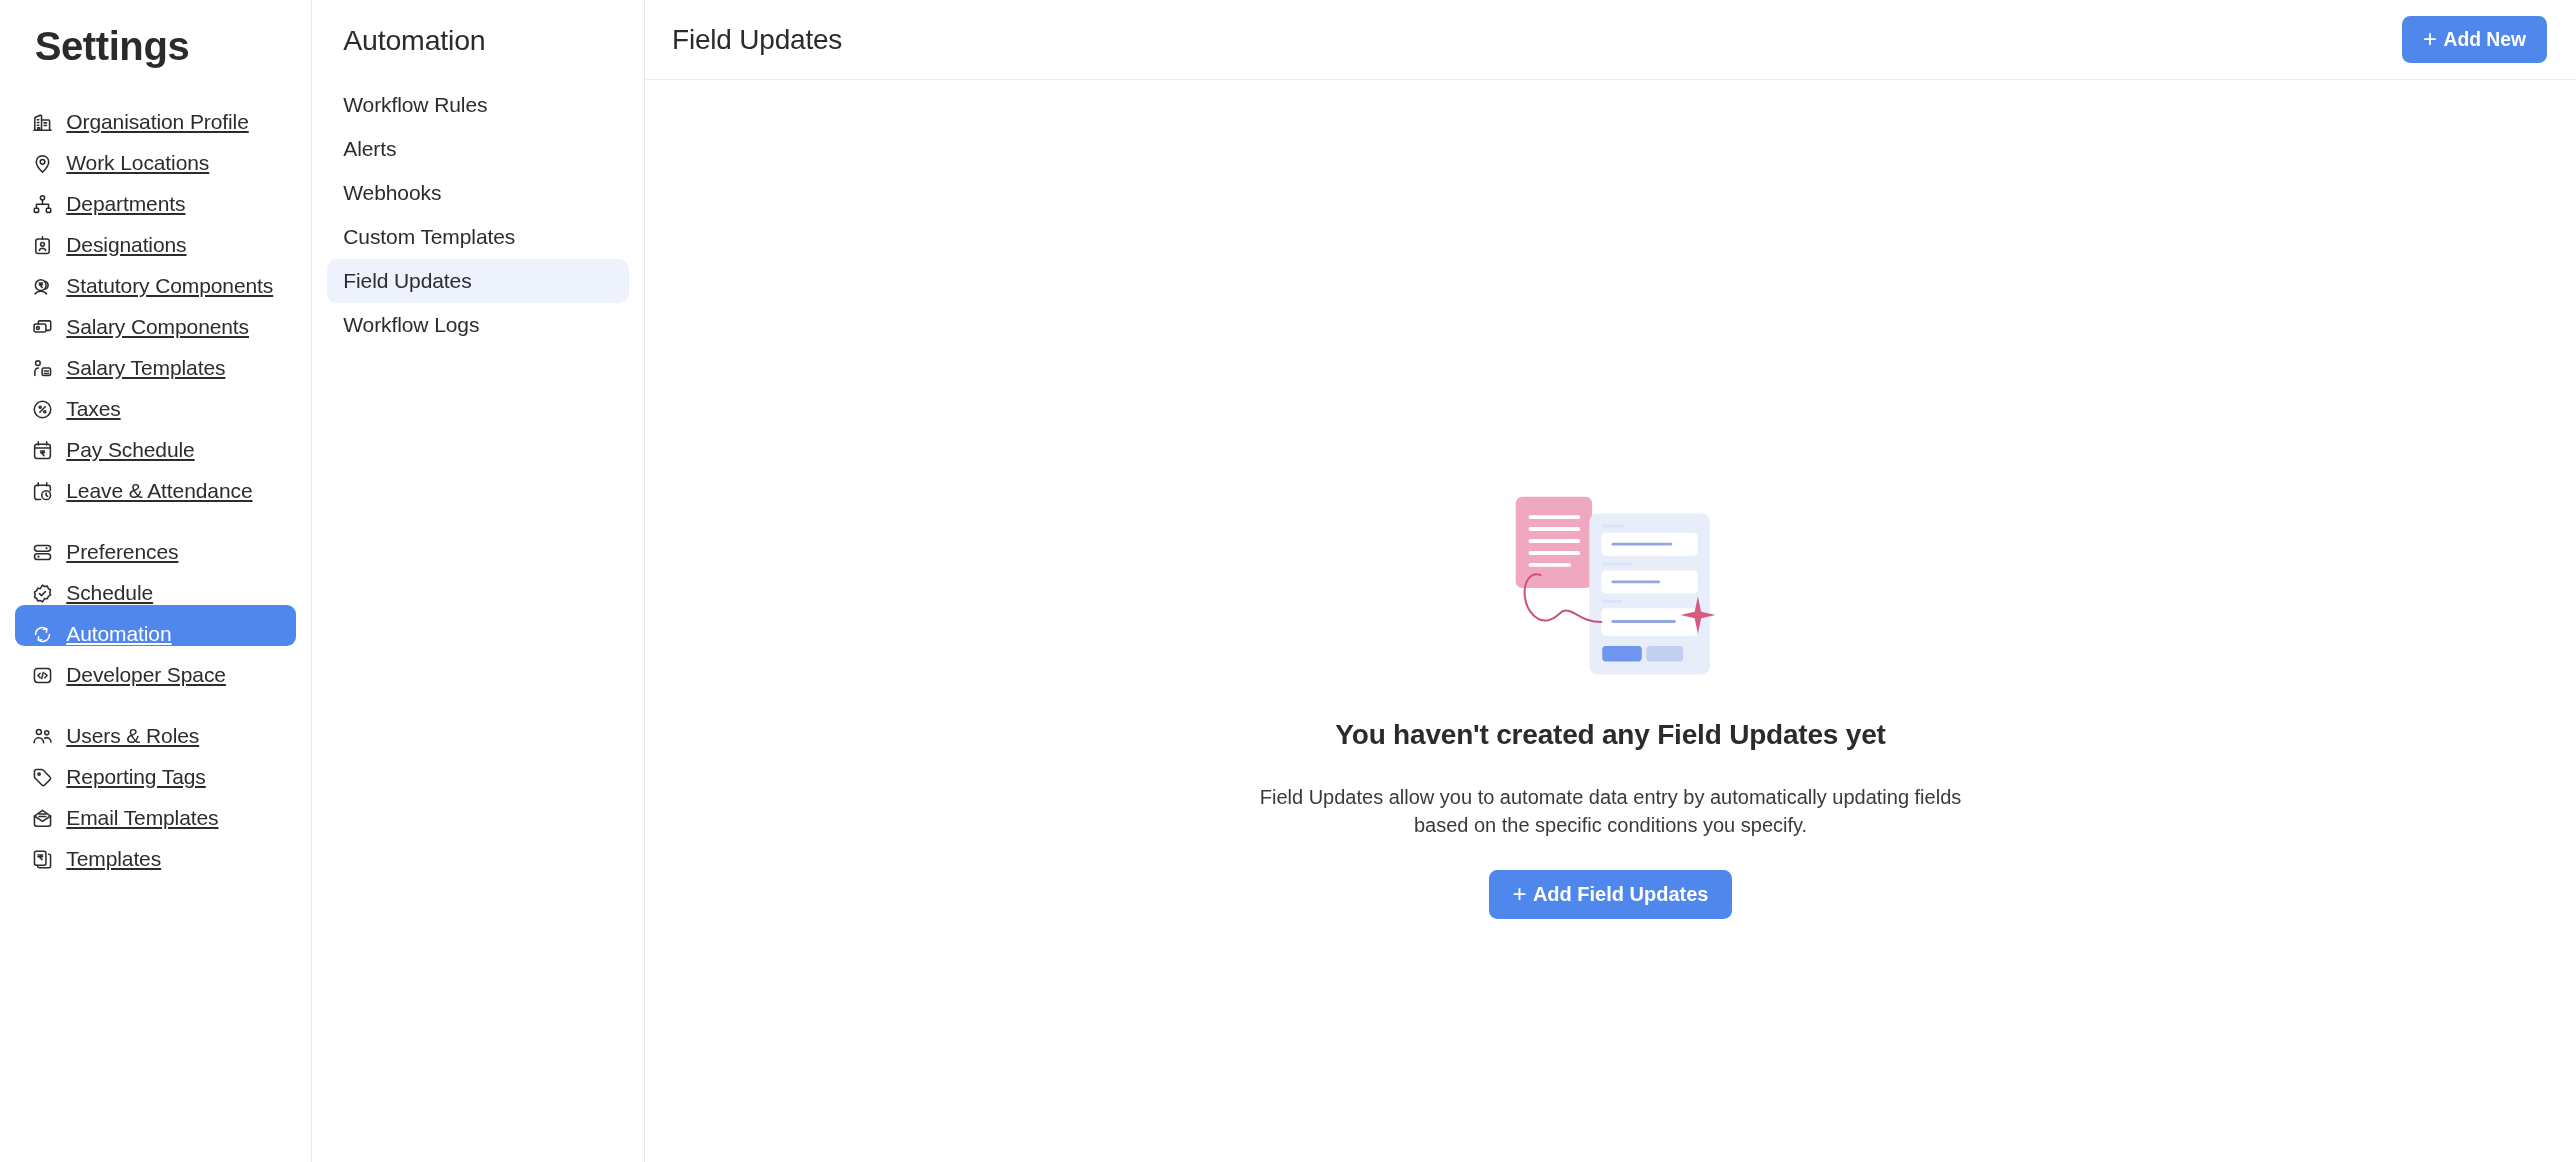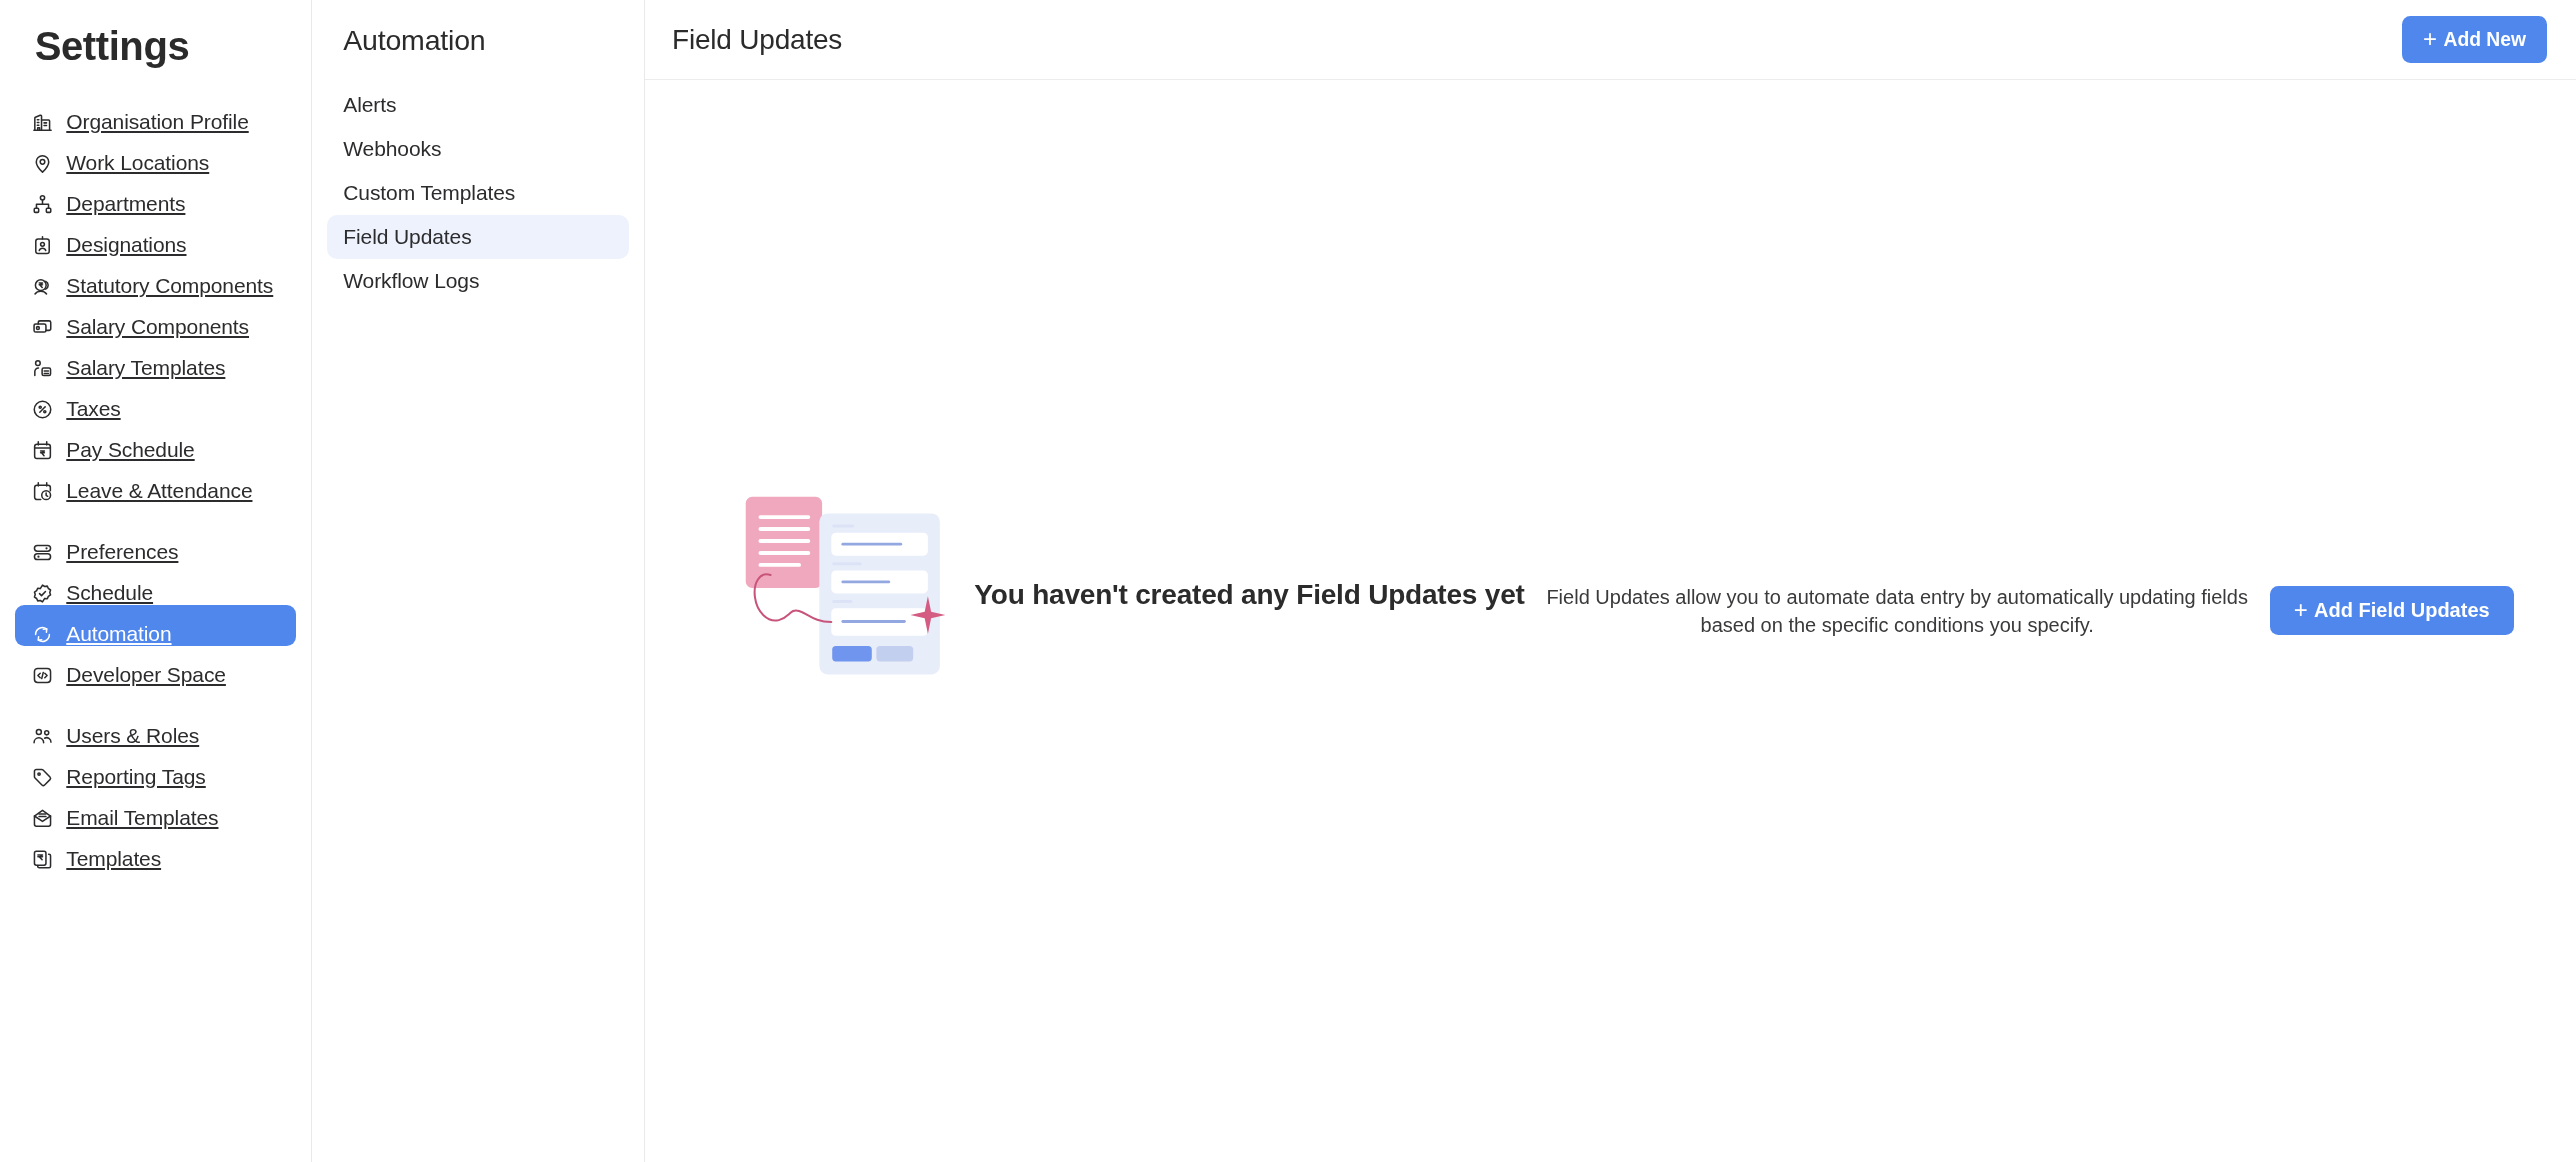--- a/index.html
+++ b/index.html
@@ -94,21 +94,21 @@
   }
   .btn-add-new { height: 47px; padding: 0 21px; font-size: 19.3px; font-weight: 700; }
   .btn .plus { font-size: 24px; font-weight: 400; line-height: 1; position: relative; top: -0.9px; }
 
   .main-body {
     flex: 1 1 auto;
     display: flex; flex-direction: column;
     align-items: center; justify-content: flex-start;
     padding-top: 392px;
   }
-  .empty-wrap { display: flex; flex-direction: row; align-items: center; }
+  .empty-wrap { display: flex; flex-direction: column; align-items: center; }
   .empty-illustration { width: 267px; height: 230px; margin-bottom: 16.6px; }
   .empty-illustration svg { display: block; width: 267px; height: 230px; }
   .empty-title {
     font-size: 28px; font-weight: 700; color: #2b2b2b;
     letter-spacing: -0.2px; text-align: center;
   }
   .empty-desc {
     margin-top: 32px;
     font-size: 20px; color: #3a3a3c; line-height: 1.42;
     text-align: center; width: 745px;
@@ -348,20 +348,23 @@
             </svg>
           </span>
           <span class="nav-label">Templates</span>
         </div>
       </nav>
   </aside>
 
   <aside class="sub-nav">
     <div class="sub-title">Automation</div>
     <nav class="sub-list" id="sub-list">
+        <div class="sub-item">
+          <span>Workflow Rules</span>
+        </div>
         <div class="sub-item">
           <span>Alerts</span>
         </div>
         <div class="sub-item">
           <span>Webhooks</span>
         </div>
         <div class="sub-item">
           <span>Custom Templates</span>
         </div>
         <div class="sub-item active">

